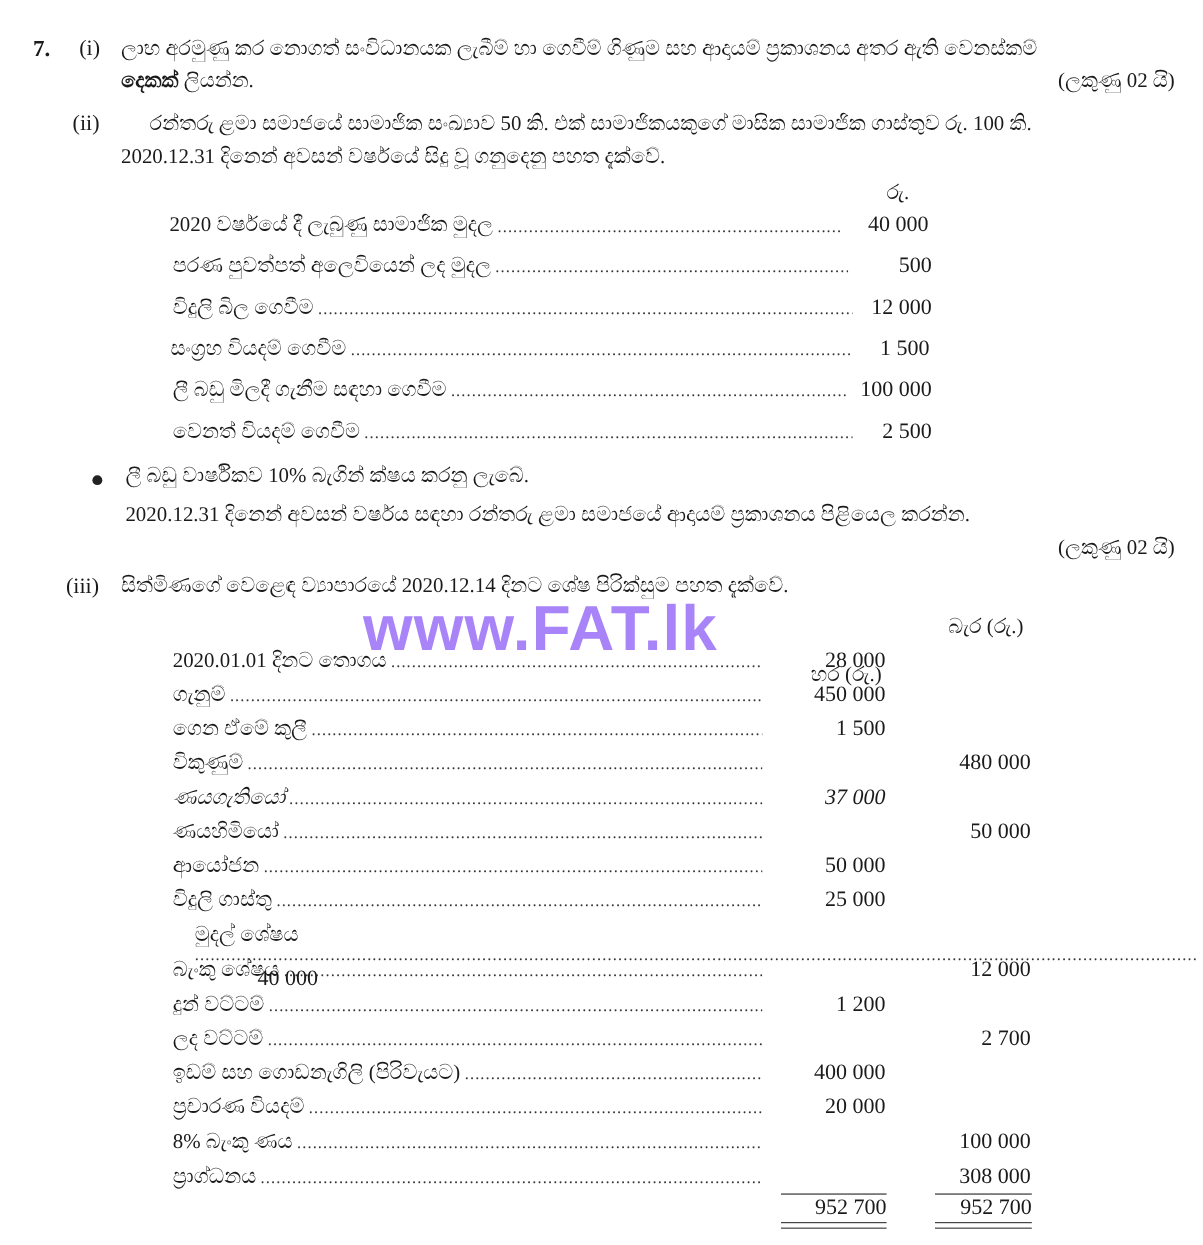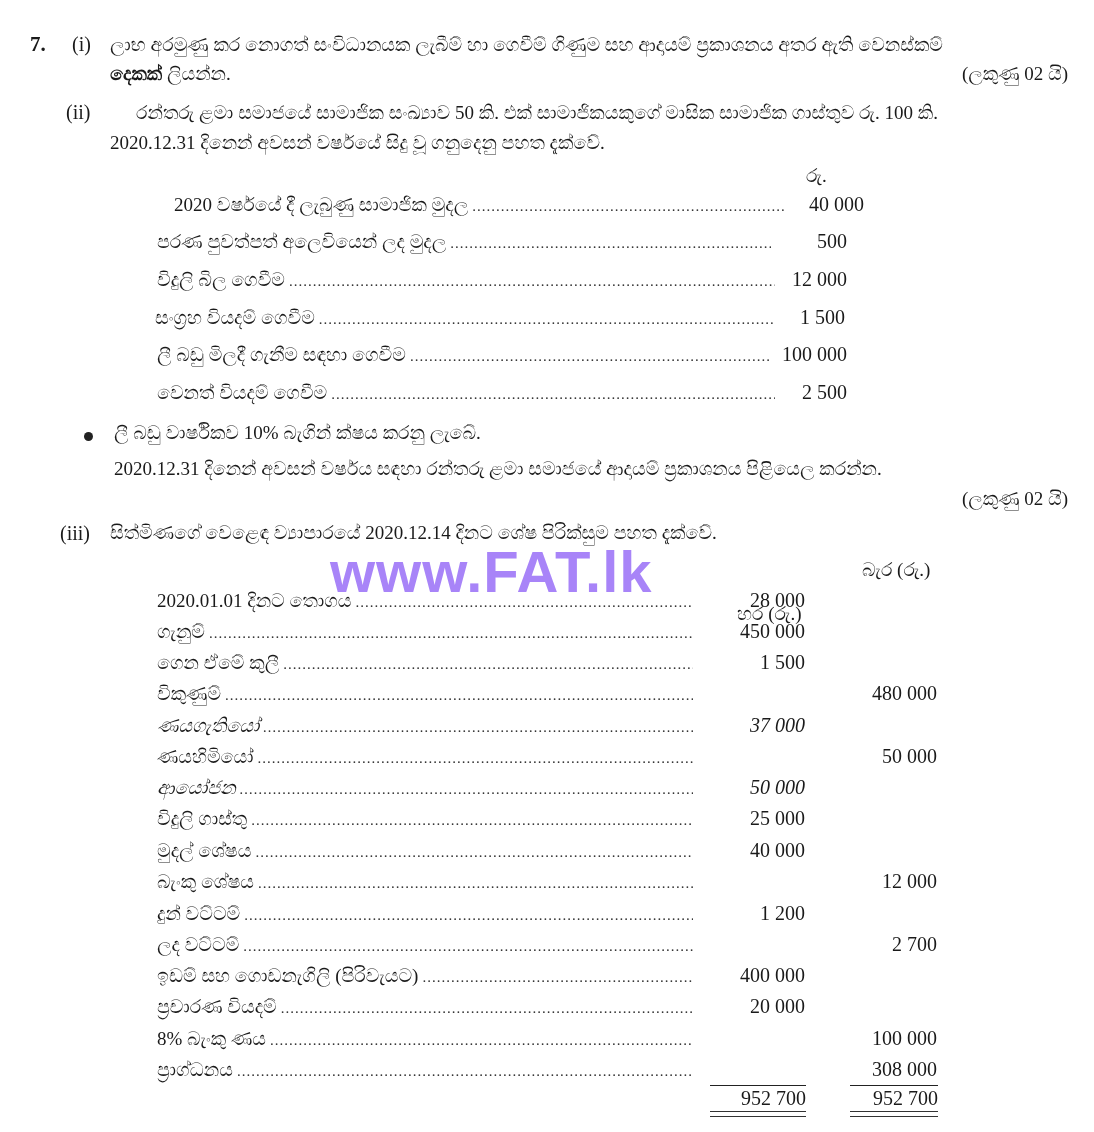--- a/index.html
+++ b/index.html
@@ -52,21 +52,21 @@
 </div>
 <div class="abs marks" style="right:26px; top:63px;">(ලකුණු 02 යි)</div>
 
 <div class="abs sub" style="left:66px; top:101px;">(ii)</div>
 <div class="abs" style="left:110px; top:102px;margin-left:26px;">රන්තරු ළමා සමාජයේ සාමාජික සංඛ්‍යාව 50 කි. එක් සාමාජිකයකුගේ මාසික සාමාජික ගාස්තුව රු. 100 කි.</div>
 <div class="abs" style="left:110px; top:132px;">2020.12.31 දිනෙන් අවසන් වර්ෂයේ සිදු වූ ගනුදෙනු පහත දැක්වේ.</div>
 
 <div class="abs" style="left:806px; top:165px;">රු.</div>
 
 <div>
-  <div class="row" style="left:174px; top:193px; width:690px;">
+  <div class="row" style="left:154px; top:193px; width:690px;align-items:flex-end;">
     <span>2020 වර්ෂයේ දී ලැබුණු සාමාජික මුදල</span>
     <span class="dots"></span>
     <span class="num" style="width:76px;">40 000</span>
   </div>
   <div class="row" style="left:157px; top:230px; width:690px;">
     <span>පරණ පුවත්පත් අලෙවියෙන් ලද මුදල</span>
     <span class="dots" style="margin-right:34px;"></span>
     <span class="num" style="width:42px;">500</span>
   </div>
   <div class="row" style="left:157px; top:268px; width:690px;">
@@ -133,33 +133,33 @@
     <span class="dots" style="margin-right:0;"></span>
     <span class="num" style="width:112px;">37 000</span>
     <span class="num" style="width:132px;"></span>
   </div>
   <div class="row" style="left:157px; top:745px; width:780px;">
     <span>ණයහිමියෝ</span>
     <span class="dots" style="margin-right:0;"></span>
     <span class="num" style="width:112px;"></span>
     <span class="num" style="width:132px;">50 000</span>
   </div>
-  <div class="row" style="left:157px; top:776px; width:780px;font-style:italic;">
+  <div class="row" style="left:157px; top:776px; width:780px;">
     <span>ආයෝජන</span>
     <span class="dots" style="margin-right:0;"></span>
     <span class="num" style="width:112px;">50 000</span>
     <span class="num" style="width:132px;"></span>
   </div>
   <div class="row" style="left:157px; top:807px; width:780px;">
     <span>විදුලි ගාස්තු</span>
     <span class="dots" style="margin-right:0;"></span>
     <span class="num" style="width:112px;">25 000</span>
     <span class="num" style="width:132px;"></span>
   </div>
-  <div class="row" style="left:157px; top:839px; width:780px;">
+  <div class="row" style="left:173px; top:839px; width:780px;flex-direction:column;">
     <span>මුදල් ශේෂය</span>
     <span class="dots" style="margin-right:0;"></span>
     <span class="num" style="width:112px;">40 000</span>
     <span class="num" style="width:132px;"></span>
   </div>
   <div class="row" style="left:157px; top:870px; width:780px;">
     <span>බැංකු ශේෂය</span>
     <span class="dots" style="margin-right:0;"></span>
     <span class="num" style="width:112px;"></span>
     <span class="num" style="width:132px;">12 000</span>

